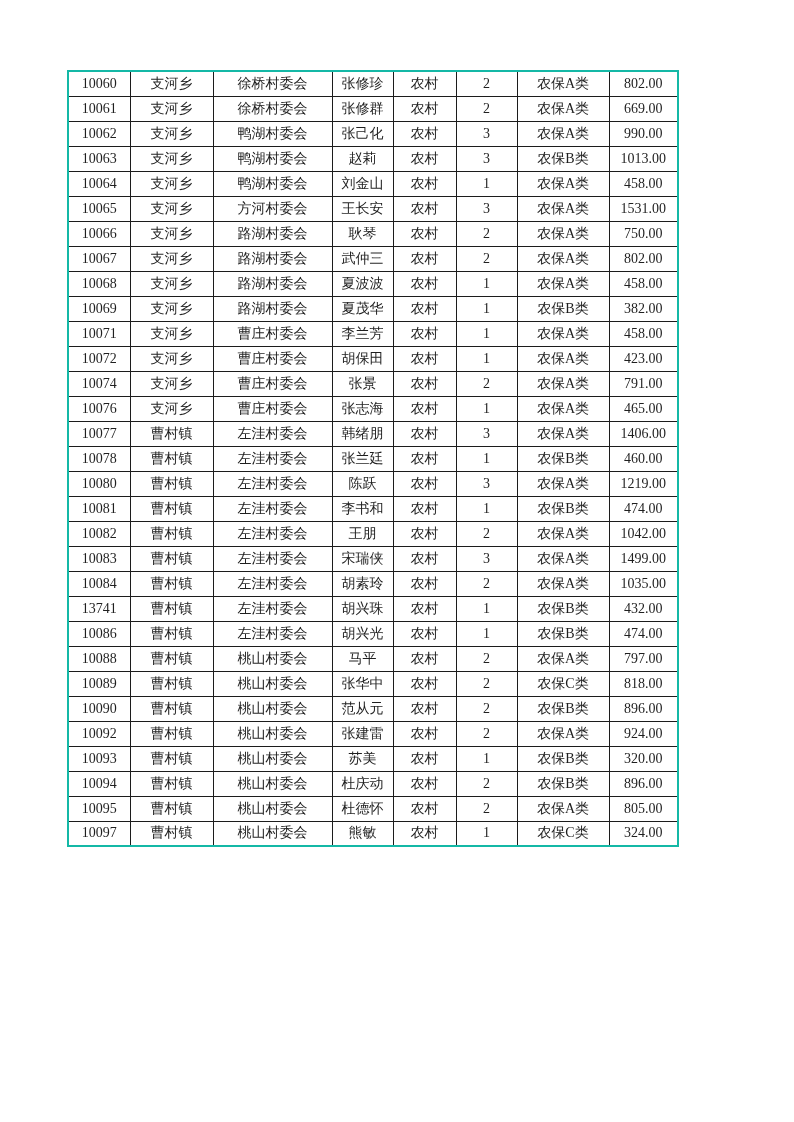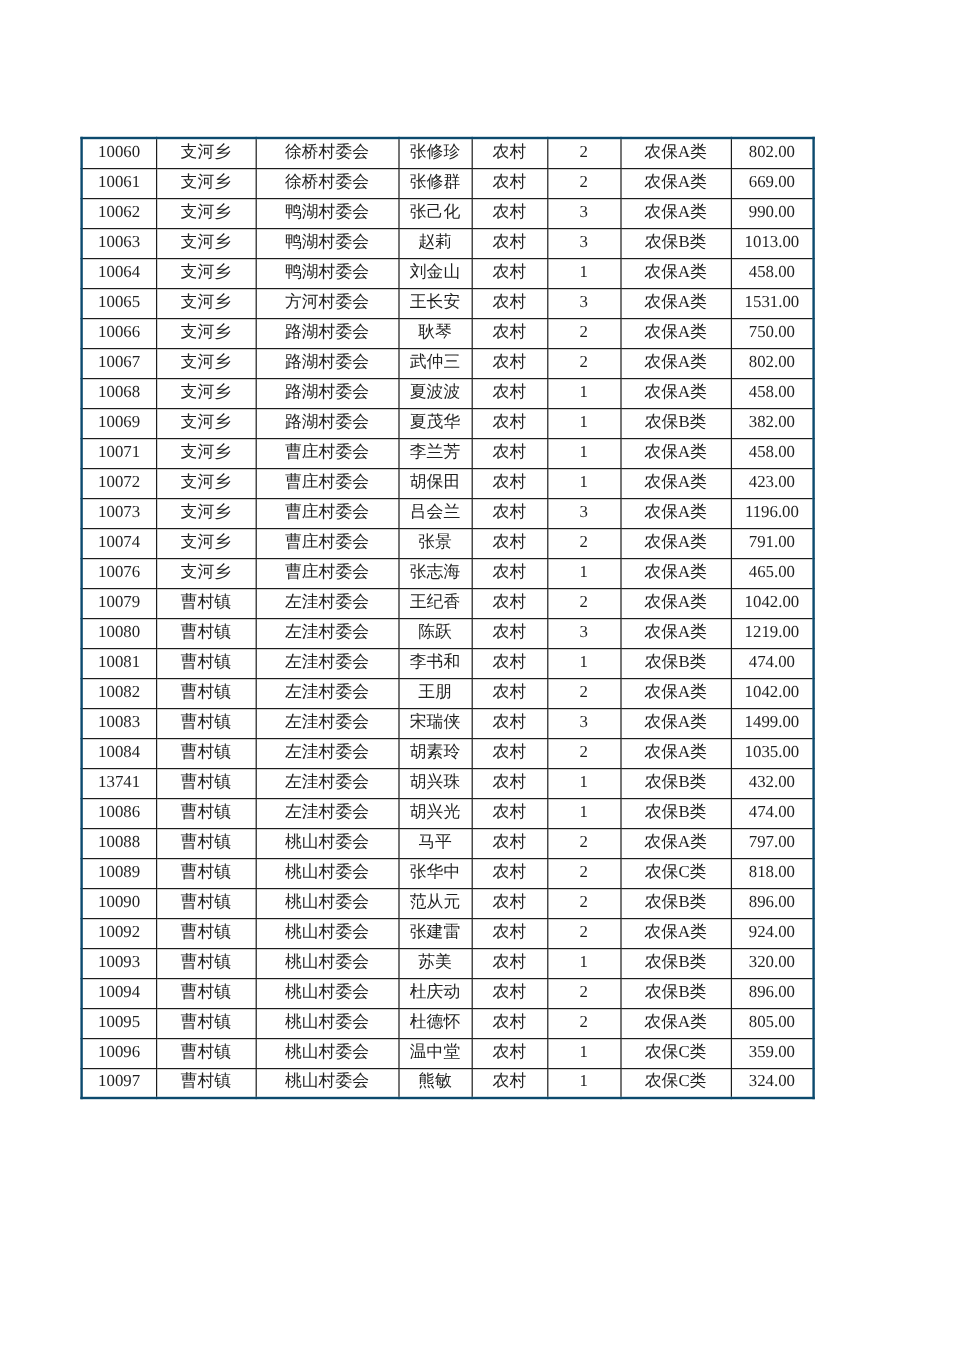--- a/index.html
+++ b/index.html
@@ -17,22 +17,21 @@
     background: #ffffff;
     overflow: hidden;
   }
   table.grid {
     position: absolute;
     left: 67px;
     top: 70px;
     width: 610px;
     border-collapse: collapse;
     table-layout: fixed;
-    border: 2px solid #0c4a6e;
-    margin-top: 44px;
+    border: 2px solid #14b8a6;
   }
   table.grid td {
     border: 1.5px solid #1c1c1c;
     height: 25px;
     padding: 0 2px;
     text-align: center;
     vertical-align: middle;
     font-size: 14px;
     line-height: 22px;
     white-space: nowrap;
@@ -192,30 +191,20 @@
     <td class="num">10072</td>
     <td>支河乡</td>
     <td>曹庄村委会</td>
     <td>胡保田</td>
     <td>农村</td>
     <td class="num">1</td>
     <td>农保A类</td>
     <td class="num">423.00</td>
   </tr>
 
-  <tr>
-    <td class="num">10073</td>
-    <td>支河乡</td>
-    <td>曹庄村委会</td>
-    <td>吕会兰</td>
-    <td>农村</td>
-    <td class="num">3</td>
-    <td>农保A类</td>
-    <td class="num">1196.00</td>
-  </tr>
 
   <tr>
     <td class="num">10074</td>
     <td>支河乡</td>
     <td>曹庄村委会</td>
     <td>张景</td>
     <td>农村</td>
     <td class="num">2</td>
     <td>农保A类</td>
     <td class="num">791.00</td>
@@ -226,32 +215,42 @@
     <td class="num">10076</td>
     <td>支河乡</td>
     <td>曹庄村委会</td>
     <td>张志海</td>
     <td>农村</td>
     <td class="num">1</td>
     <td>农保A类</td>
     <td class="num">465.00</td>
   </tr>
 
-
-
-  <tr>
-    <td class="num">10079</td>
-    <td>曹村镇</td>
-    <td>左洼村委会</td>
-    <td>王纪香</td>
-    <td>农村</td>
-    <td class="num">2</td>
-    <td>农保A类</td>
-    <td class="num">1042.00</td>
-  </tr>
+  <tr>
+    <td class="num">10077</td>
+    <td>曹村镇</td>
+    <td>左洼村委会</td>
+    <td>韩绪朋</td>
+    <td>农村</td>
+    <td class="num">3</td>
+    <td>农保A类</td>
+    <td class="num">1406.00</td>
+  </tr>
+
+  <tr>
+    <td class="num">10078</td>
+    <td>曹村镇</td>
+    <td>左洼村委会</td>
+    <td>张兰廷</td>
+    <td>农村</td>
+    <td class="num">1</td>
+    <td>农保B类</td>
+    <td class="num">460.00</td>
+  </tr>
+
 
   <tr>
     <td class="num">10080</td>
     <td>曹村镇</td>
     <td>左洼村委会</td>
     <td>陈跃</td>
     <td>农村</td>
     <td class="num">3</td>
     <td>农保A类</td>
     <td class="num">1219.00</td>
@@ -395,30 +394,20 @@
     <td class="num">10095</td>
     <td>曹村镇</td>
     <td>桃山村委会</td>
     <td>杜德怀</td>
     <td>农村</td>
     <td class="num">2</td>
     <td>农保A类</td>
     <td class="num">805.00</td>
   </tr>
 
-  <tr>
-    <td class="num">10096</td>
-    <td>曹村镇</td>
-    <td>桃山村委会</td>
-    <td>温中堂</td>
-    <td>农村</td>
-    <td class="num">1</td>
-    <td>农保C类</td>
-    <td class="num">359.00</td>
-  </tr>
 
   <tr>
     <td class="num">10097</td>
     <td>曹村镇</td>
     <td>桃山村委会</td>
     <td>熊敏</td>
     <td>农村</td>
     <td class="num">1</td>
     <td>农保C类</td>
     <td class="num">324.00</td>

